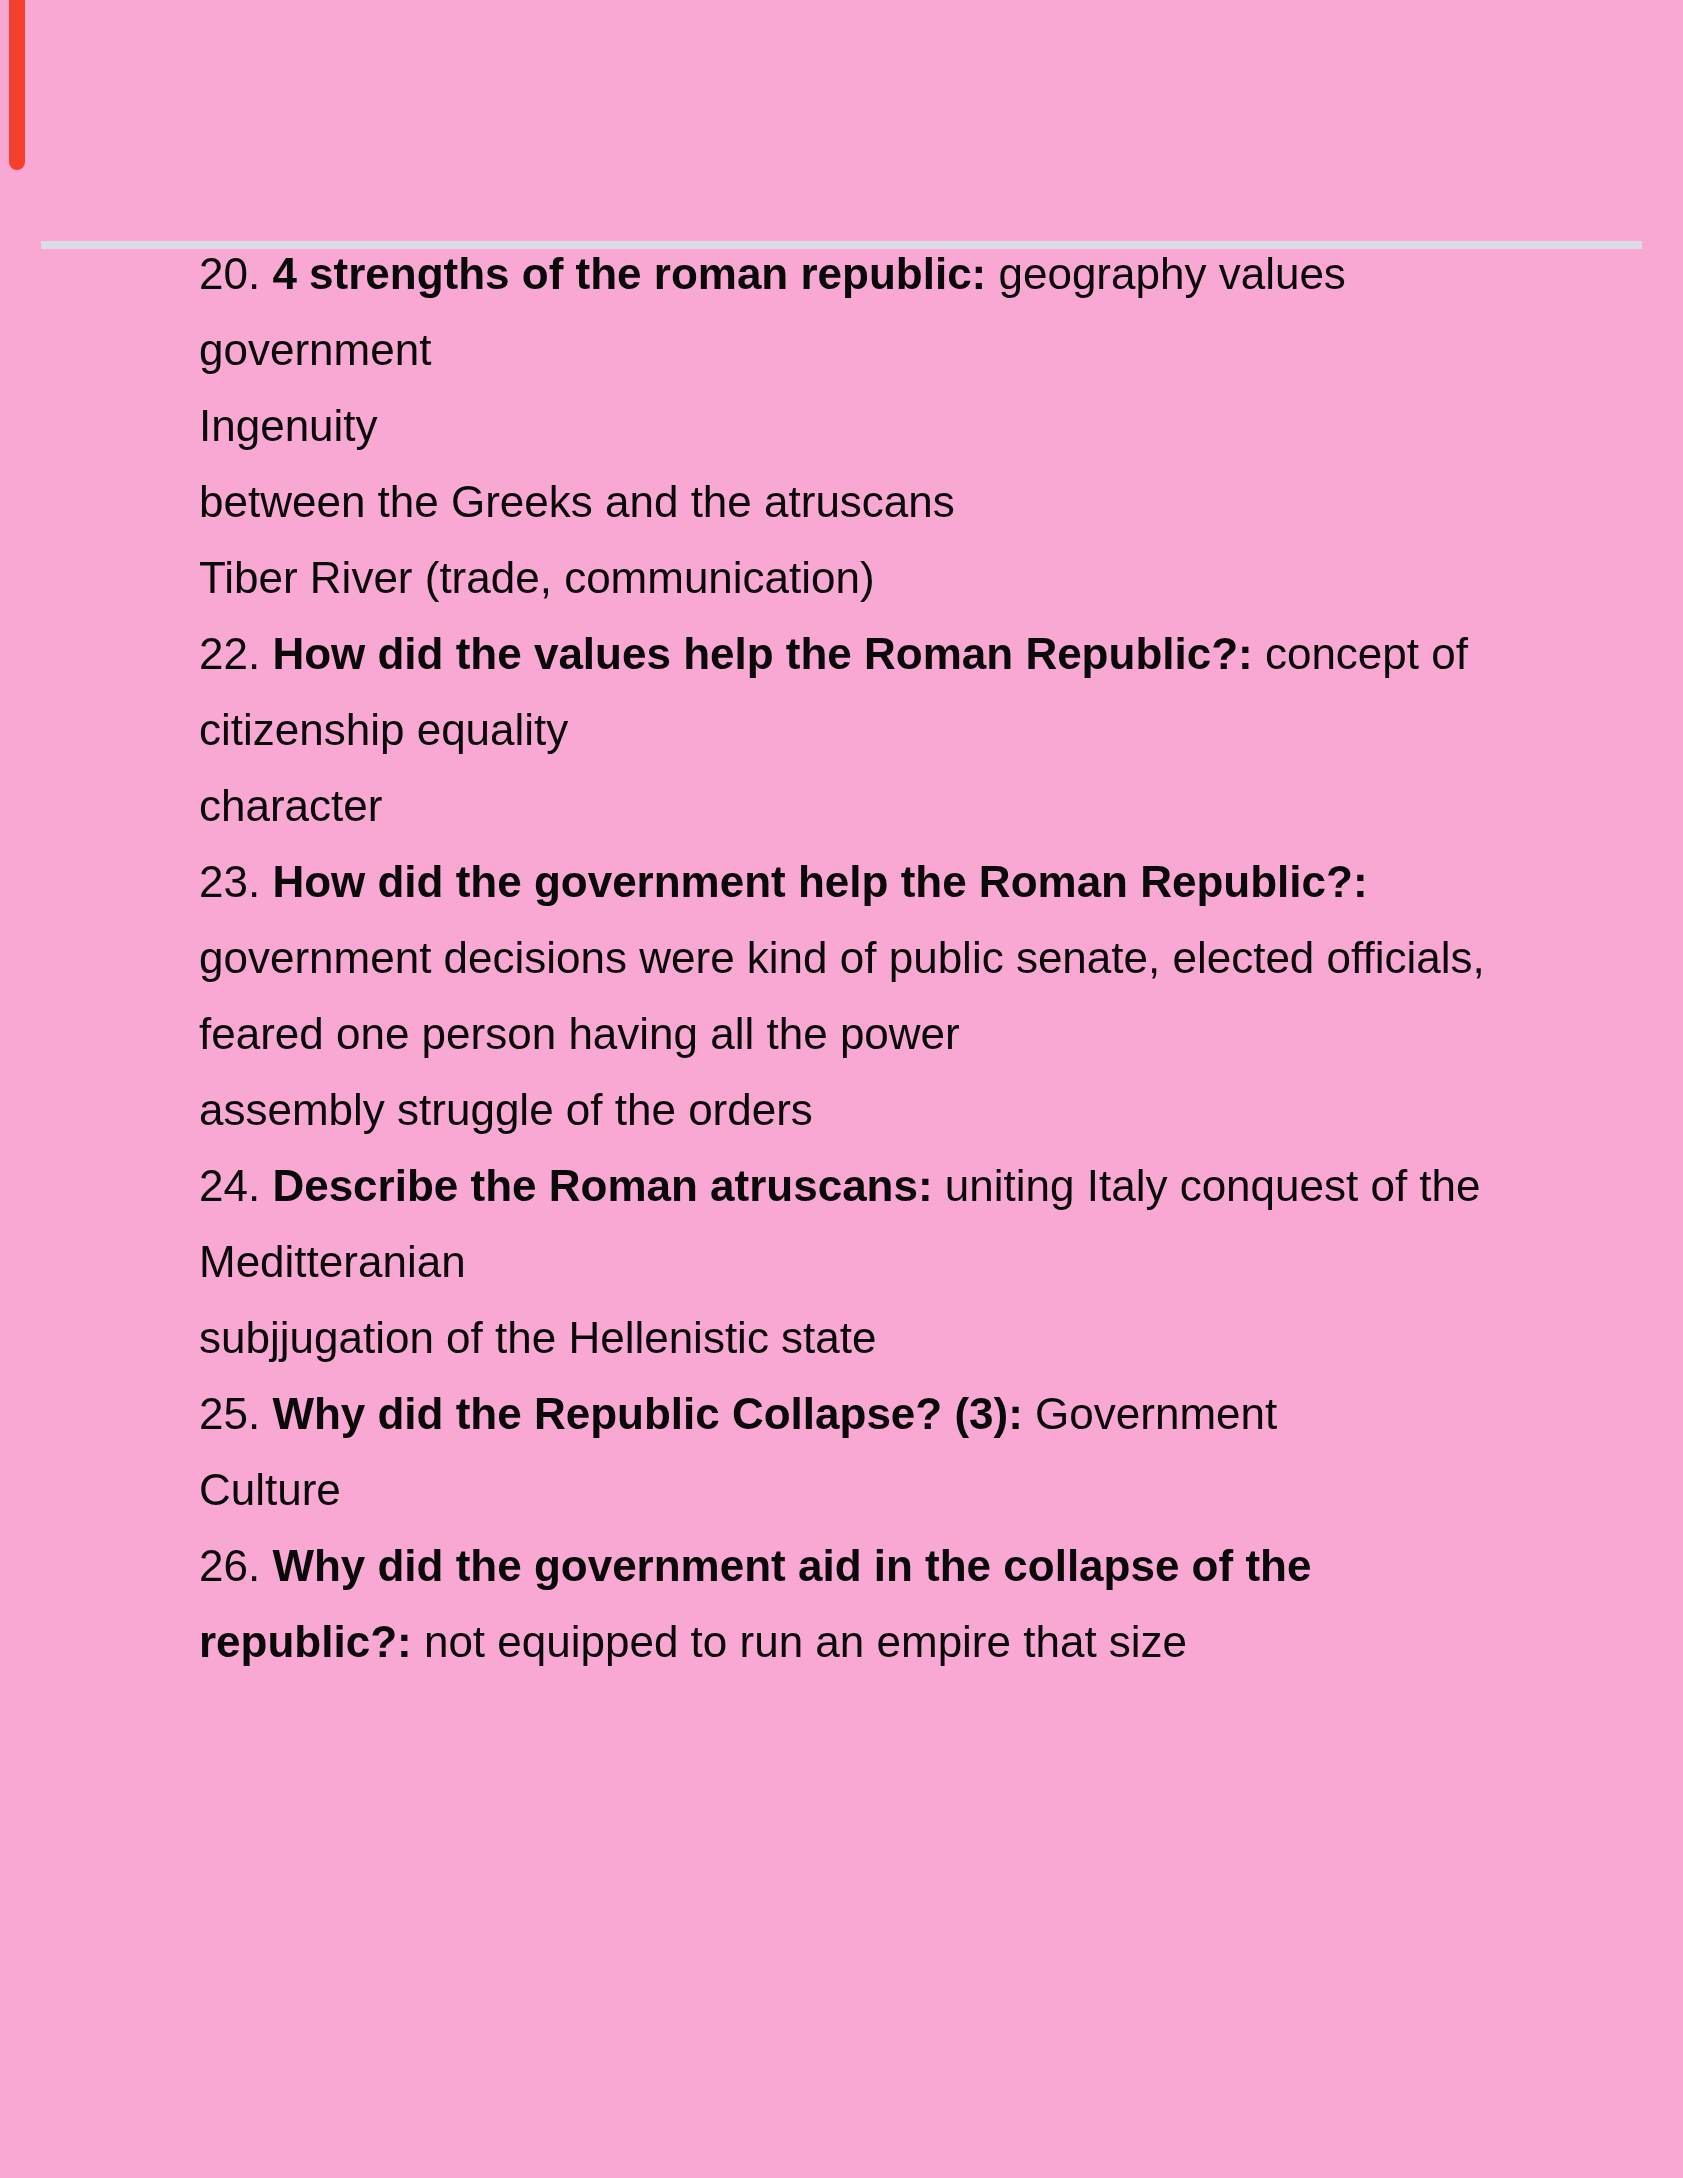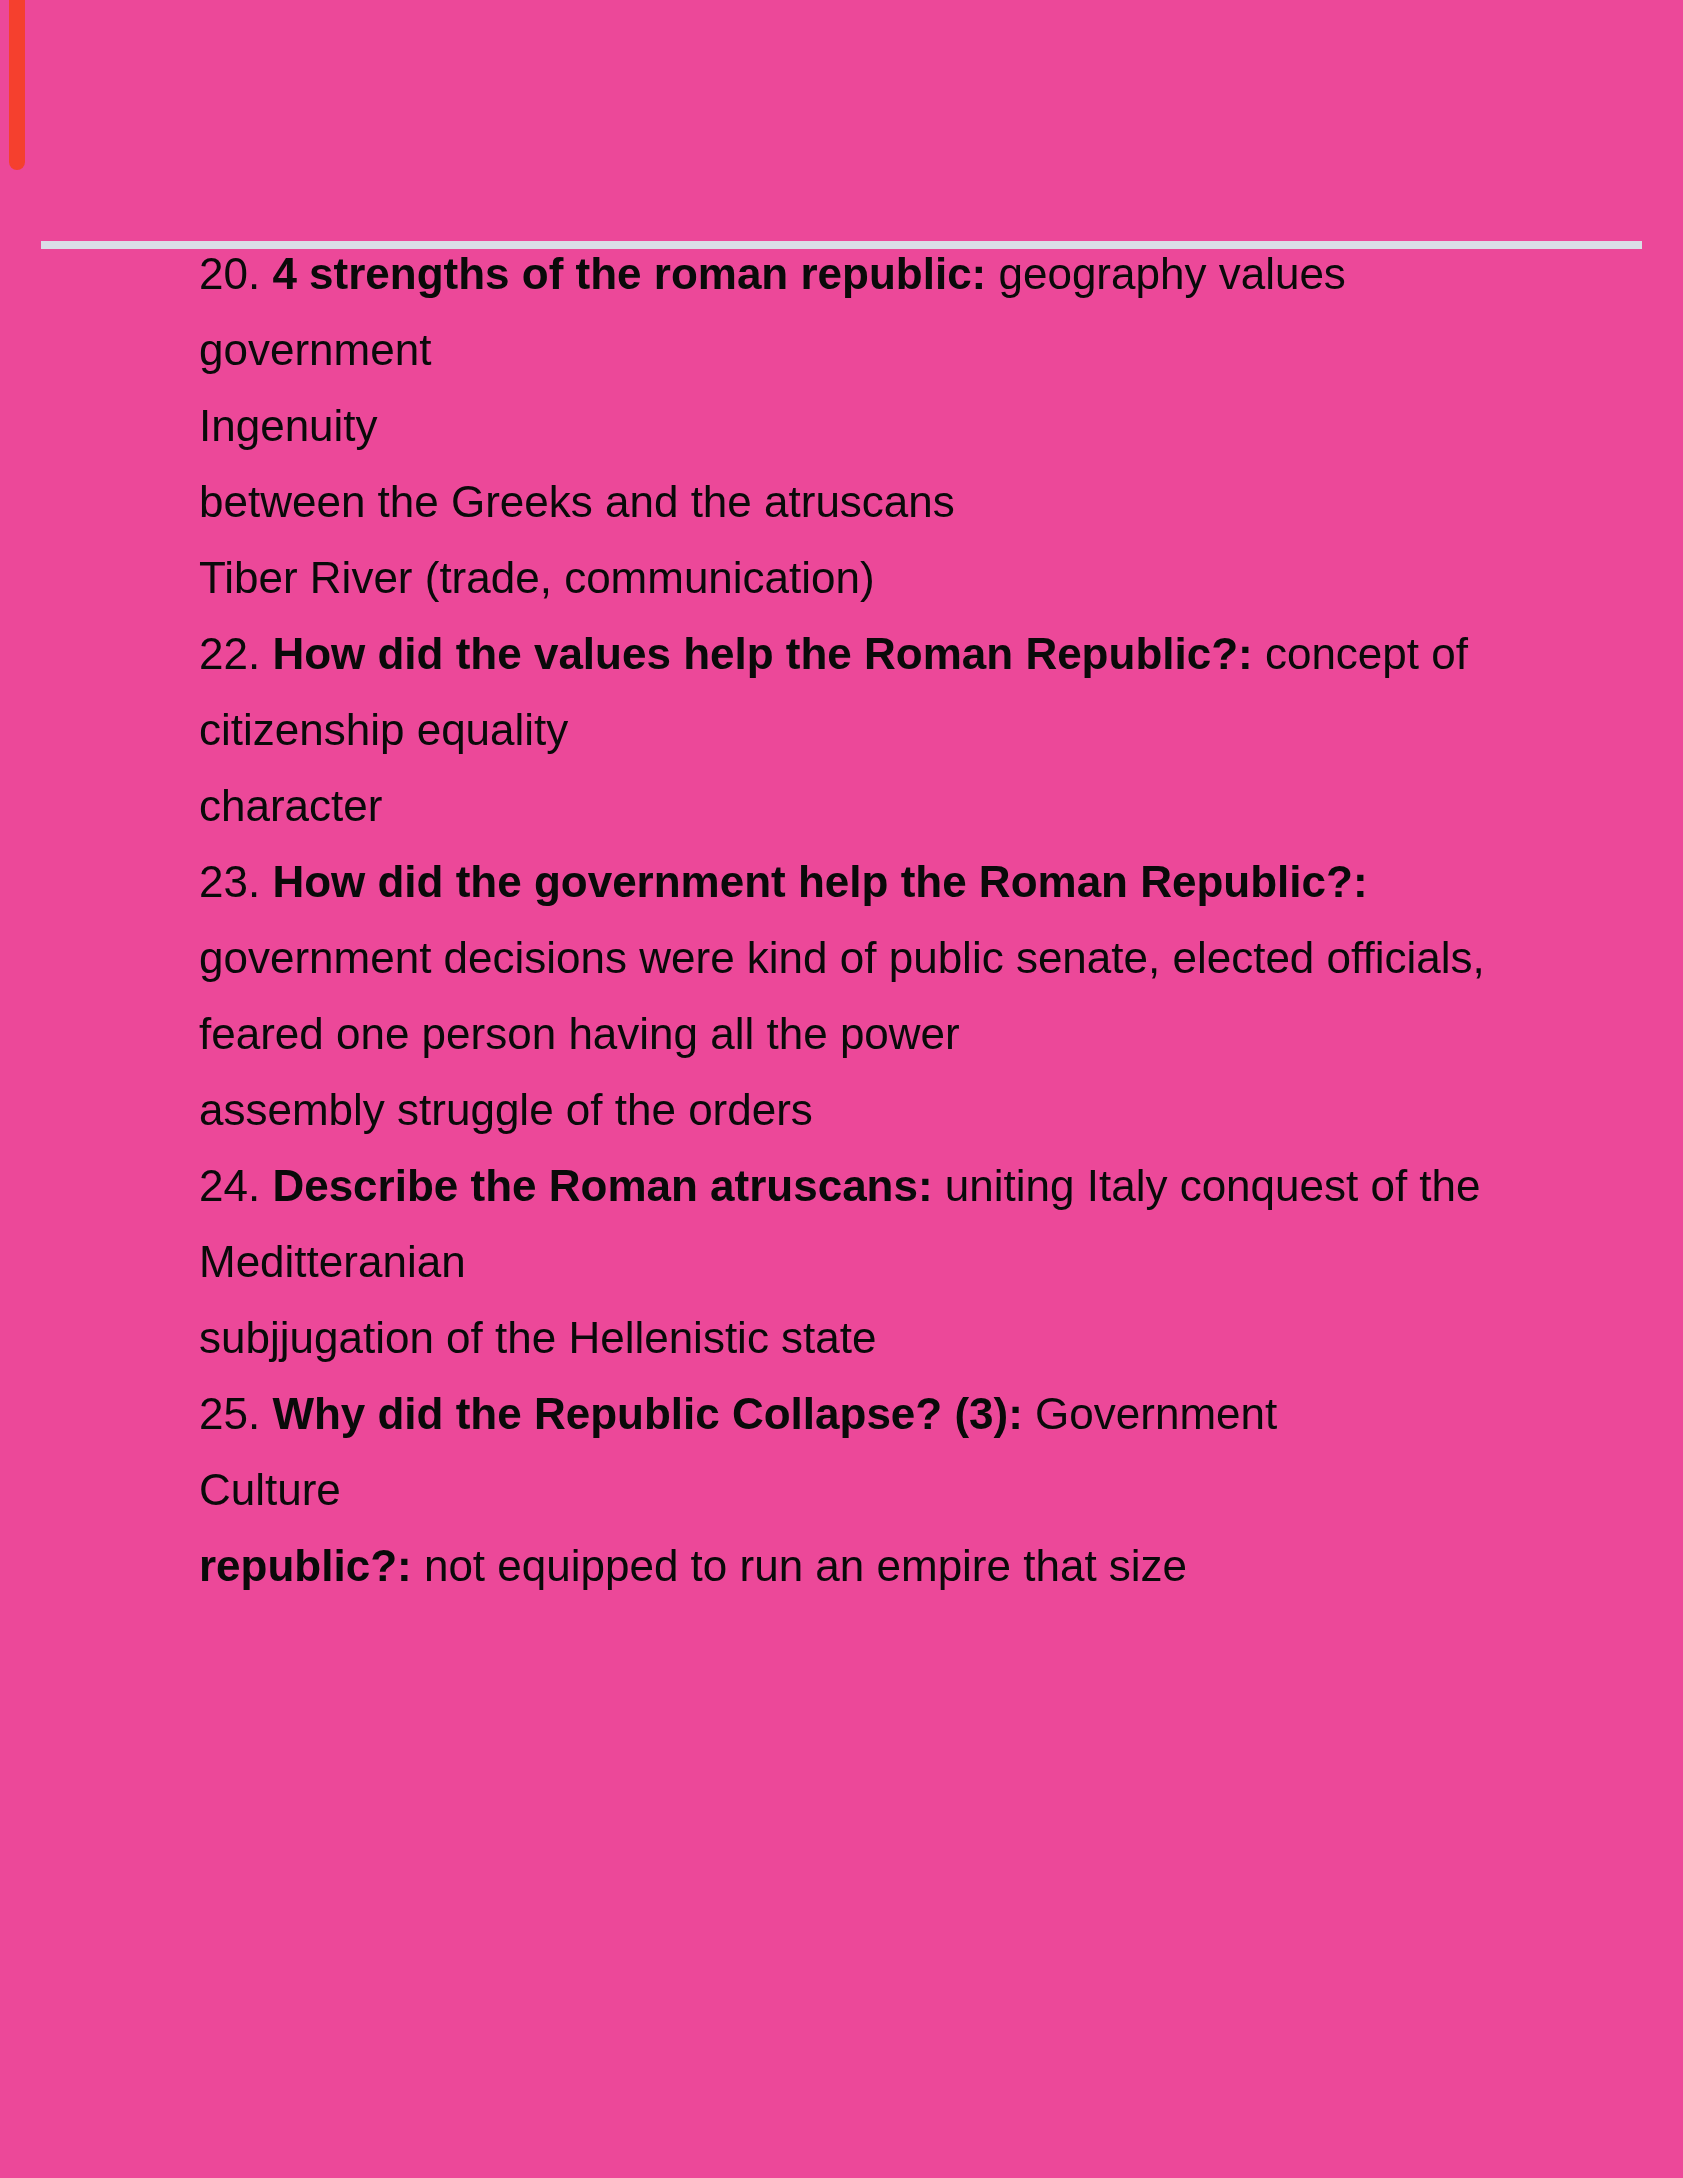--- a/index.html
+++ b/index.html
@@ -45,37 +45,38 @@
     white-space: nowrap;
     font-weight: 400;
   }
   .line .seg-bold {
     font-weight: 700;
   }
 </style>
 </head>
 <body>
 
-<div class="page" style="background: #ec4899; color: rgb(10, 10, 10);">
+<div class="page" style="background: #f9a8d4; color: rgb(10, 10, 10);">
   <div class="scroll-indicator" style="background: rgb(245, 64, 46);"></div>
   <div class="divider" style="background: rgb(218, 221, 230);"></div>
   <div class="content" id="notes-content">
       <div class="line"><span class="seg-regular">20. </span><span class="seg-bold">4 strengths of the roman republic:</span><span class="seg-regular"> geography values</span></div>
       <div class="line"><span class="seg-regular">government</span></div>
       <div class="line"><span class="seg-regular">Ingenuity</span></div>
       <div class="line"><span class="seg-regular">between the Greeks and the atruscans</span></div>
       <div class="line"><span class="seg-regular">Tiber River (trade, communication)</span></div>
       <div class="line"><span class="seg-regular">22. </span><span class="seg-bold">How did the values help the Roman Republic?:</span><span class="seg-regular"> concept of</span></div>
       <div class="line"><span class="seg-regular">citizenship equality</span></div>
       <div class="line"><span class="seg-regular">character</span></div>
       <div class="line"><span class="seg-regular">23. </span><span class="seg-bold">How did the government help the Roman Republic?:</span></div>
       <div class="line"><span class="seg-regular">government decisions were kind of public senate, elected officials,</span></div>
       <div class="line"><span class="seg-regular">feared one person having all the power</span></div>
       <div class="line"><span class="seg-regular">assembly struggle of the orders</span></div>
       <div class="line"><span class="seg-regular">24. </span><span class="seg-bold">Describe the Roman atruscans:</span><span class="seg-regular"> uniting Italy conquest of the</span></div>
       <div class="line"><span class="seg-regular">Meditteranian</span></div>
       <div class="line"><span class="seg-regular">subjjugation of the Hellenistic state</span></div>
       <div class="line"><span class="seg-regular">25. </span><span class="seg-bold">Why did the Republic Collapse? (3):</span><span class="seg-regular"> Government</span></div>
       <div class="line"><span class="seg-regular">Culture</span></div>
+      <div class="line"><span class="seg-regular">26. </span><span class="seg-bold">Why did the government aid in the collapse of the</span></div>
       <div class="line"><span class="seg-bold">republic?:</span><span class="seg-regular"> not equipped to run an empire that size</span></div>
     </div>
 </div>
 
 
 </body></html>

